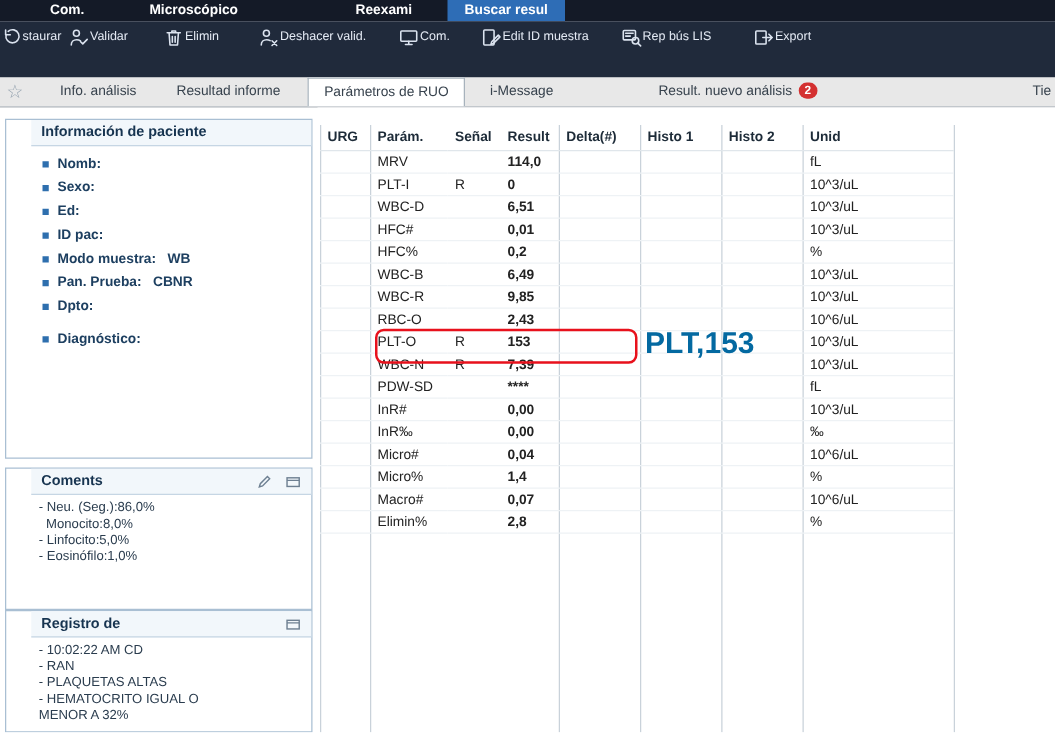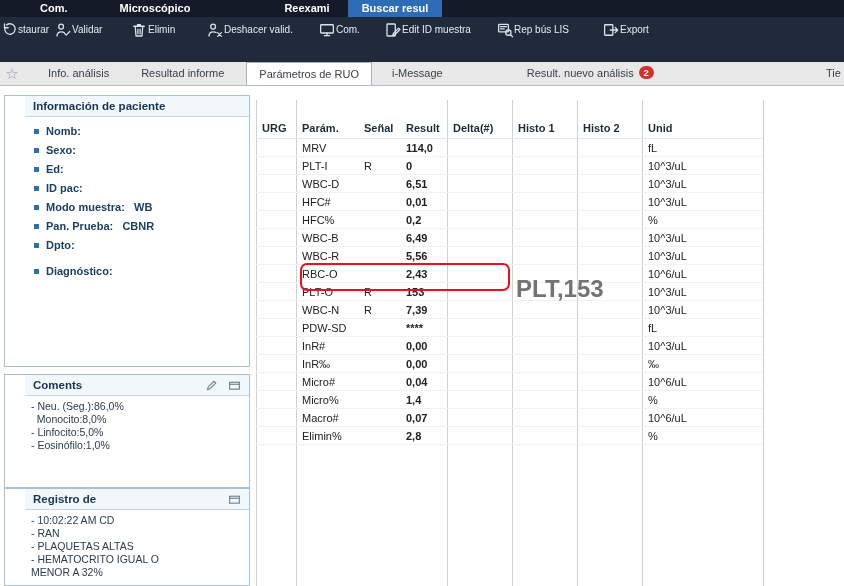--- a/index.html
+++ b/index.html
@@ -5,21 +5,21 @@
   html,body{margin:0;padding:0;background:#fff;}
   .page{position:relative;width:844px;height:586px;overflow:hidden;background:#fff;
         font-family:"Liberation Sans",sans-serif;-webkit-font-smoothing:antialiased;}
 
   
   .topbar{position:absolute;left:0;top:0;width:100%;height:17px;background:#141a27;display:flex;}
   .toptab{color:#fff;font-size:11px;font-weight:bold;height:17px;line-height:17px;padding:0 14px;white-space:nowrap;}
   .toptab.t1{margin-left:26px;}
   .toptab.t2{margin-left:24px;}
   .toptab.t3{margin-left:66px;}
-  .toptab.t4{margin-left:4px;background:#2e6db6;}
+  .toptab.t4{margin-left:14px;background:#2e6db6;}
 
   
   .toolbar{position:absolute;left:0;top:17px;width:100%;height:45px;background:#202a3b;
            display:flex;align-items:flex-start;padding-top:3px;box-sizing:border-box;}
   .tool{display:flex;align-items:center;cursor:pointer;}
   .ticon{height:20px;display:flex;align-items:center;justify-content:center;}
   .ticon svg{stroke:#dbe3ef;fill:none;stroke-width:1.7;stroke-linecap:round;stroke-linejoin:round;}
   .tlabel{color:#e4eaf4;font-size:10px;line-height:12px;white-space:nowrap;}
 
   
@@ -53,31 +53,31 @@
   .p-item{display:flex;align-items:center;padding:2px 4px 2px 9px;line-height:15px;}
   .p-item:last-child{margin-top:7px;}
   .bullet{width:5px;height:5px;background:#2e6fae;margin-right:7px;flex:none;}
   .p-text{font-size:11px;font-weight:bold;color:#1d3f60;white-space:pre-wrap;}
   .panel-body{padding:4px 6px;}
   .c-line{font-size:10.5px;color:#2a3c4e;line-height:13px;white-space:pre-wrap;}
 
   
   .results{position:absolute;left:254px;top:86px;right:0;bottom:0;background:#fff;}
   .vline{position:absolute;top:14px;bottom:0;width:1px;background:#c9d2da;}
-  table.res{position:absolute;left:2px;top:14px;width:507px;border-collapse:collapse;table-layout:fixed;margin-top:18px;}
+  table.res{position:absolute;left:2px;top:14px;width:507px;border-collapse:collapse;table-layout:fixed;}
   table.res th{height:20px;font-size:11px;font-weight:bold;color:#1d2b38;text-align:left;
                padding:0 0 0 6px;border-bottom:1px solid #e0e6eb;white-space:nowrap;}
   table.res td{height:17px;font-size:11px;color:#222;padding:0 0 0 6px;
                border-bottom:1px solid #eef2f5;white-space:nowrap;overflow:hidden;}
   td.c-senal{padding-left:7px;}
   td.c-result{padding-left:17px;font-weight:bold;color:#111;}
   td.c-unid{padding-left:4px;font-size:10.5px;}
   .flag-box{position:absolute;left:46px;top:177px;width:206px;height:24px;
             border:2px solid #e8111c;border-radius:7px;}
-  .flag-label{position:absolute;left:262px;top:189px;font-size:24px;font-weight:bold;color:#737373;}
+  .flag-label{position:absolute;left:262px;top:175px;font-size:24px;font-weight:bold;color:#0369a1;}
 </style>
 </head>
 <body>
 
 <div class="page">
 
   <div class="topbar">
     <span class="toptab t1">Com.</span>
     <span class="toptab t2">Microscópico</span>
     <span class="toptab t3">Reexami</span>
@@ -372,21 +372,21 @@
             <td class="c-delta"></td>
             <td class="c-h1"></td>
             <td class="c-h2"></td>
             <td class="c-unid">10^3/uL</td>
           </tr>
 
           <tr>
             <td class="c-urg"></td>
             <td class="c-param">WBC-R</td>
             <td class="c-senal"></td>
-            <td class="c-result">5,56</td>
+            <td class="c-result">9,85</td>
             <td class="c-delta"></td>
             <td class="c-h1"></td>
             <td class="c-h2"></td>
             <td class="c-unid">10^3/uL</td>
           </tr>
 
           <tr>
             <td class="c-urg"></td>
             <td class="c-param">RBC-O</td>
             <td class="c-senal"></td>

